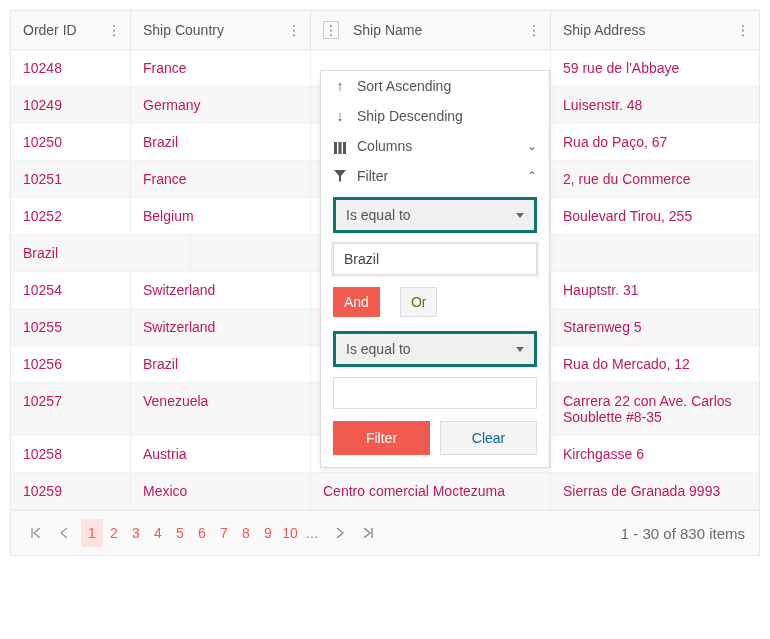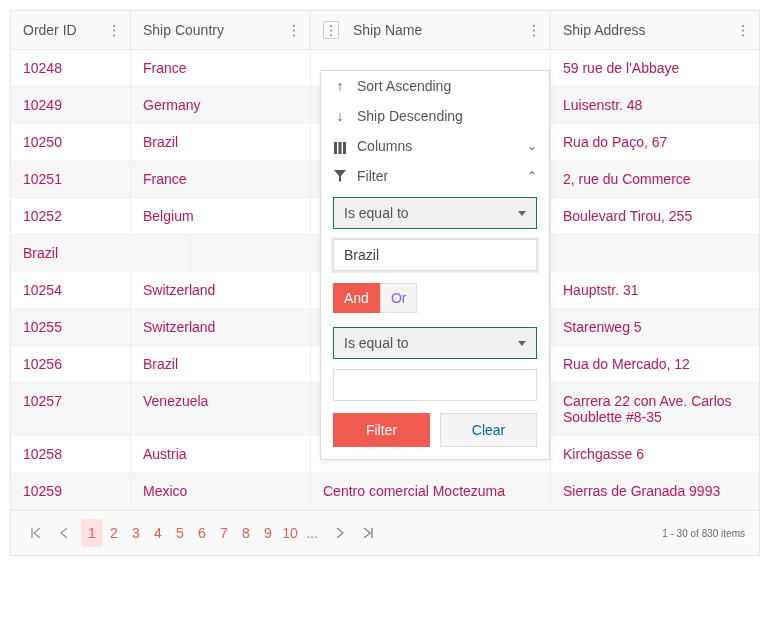--- a/index.html
+++ b/index.html
@@ -20,33 +20,33 @@
   .cell.col-name { border-right: 1px solid #eee; }
   .menu-icon { width: 16px; height: 18px; display: inline-flex; align-items: center; justify-content: center; cursor: pointer; color: #787878; }
   .dots { display:inline-block; line-height: 4px; font-size: 14px; letter-spacing: 0; }
   .menu-icon-boxed { border: 1px solid #ccc; padding: 2px 4px; border-radius: 1px; }
   .name-header-inner { display:flex; align-items:center; gap:14px; }
   .pager { display: flex; align-items: center; justify-content: space-between; padding: 8px 14px; background: #fafafa; border-top: 1px solid #e7e7e7; }
   .pager-left { display: flex; align-items: flex-start; gap: 6px; }
   .pg-btn { min-width: 22px; height: 28px; display:inline-flex; align-items:center; justify-content:center; cursor:pointer; color:#888; font-size:13px; }
   .pg-num { min-width: 22px; height: 28px; display:inline-flex; align-items:center; justify-content:center; cursor:pointer; color:#f05a4f; font-size:14px; }
   .pg-num.current { background:#fde2df; color:#f05a4f; border-radius:2px; }
-  .pager-info { color:#6b6b6b; font-size: 10px; }
+  .pager-info { color:#6b6b6b; font-size: 15px; }
   .dropdown { position:absolute; left: 320px; top: 70px; width: 230px; background:#fff; border:1px solid #dcdcdc; box-shadow: 0 2px 6px rgba(0,0,0,0.08); padding-bottom: 12px; z-index: 10; }
   .dd-item { display:flex; align-items:center; padding: 7px 12px; gap: 10px; color:#555; cursor:pointer; }
   .dd-item.expandable { justify-content: space-between; }
   .dd-icon { width:14px; display:inline-flex; justify-content:center; color:#555; }
   .filter-body { padding: 6px 12px 0 12px; }
-  .select { display:flex; align-items:center; justify-content:space-between; background:#f0f0f0; border:1px solid #0f766e; padding: 7px 10px; color:#555; margin-bottom:10px; cursor:pointer; }
+  .select { display:flex; align-items:center; justify-content:space-between; background:#f0f0f0; border:3px solid #0f766e; padding: 7px 10px; color:#555; margin-bottom:10px; cursor:pointer; }
   .text-input { width:100%; border:1px solid #dcdcdc; padding:7px 10px; margin-bottom:12px; color:#444; font-size:14px; outline:none; }
   .text-input.focus { box-shadow: 0 0 0 2px rgba(180,180,180,0.25); }
   .logic { display:flex; margin-bottom:14px; }
-  .logic-btn { padding:6px 10px; border:1px solid #ddd; background:#f5f5f5; color:#8b5cf6; cursor:pointer; font-size:14px; }
+  .logic-btn { padding:6px 10px; border:1px solid #ddd; background:#f5f5f5; color:#4d7c0f; cursor:pointer; font-size:14px; }
   .logic-btn.active { background:#f05a4f; color:#fff; border-color:#f05a4f; }
-  .logic-btn:first-child { margin-right:0; }
+  .logic-btn:first-child { margin-right:20px; }
   .actions { display:flex; gap:10px; padding: 0 12px; }
   .btn { flex:1; padding:8px 0; text-align:center; border:1px solid #ddd; background:#f5f5f5; color:#0369a1; cursor:pointer; font-size:14px; }
   .btn.primary { background:#f05a4f; color:#fff; border-color:#f05a4f; }
   .chev { font-size:12px; color:#666; }
   .caret-down { width:0; height:0; border-left:4px solid transparent; border-right:4px solid transparent; border-top:5px solid #666; }
   svg { display:block; }
 </style>
 </head>
 <body>
 

